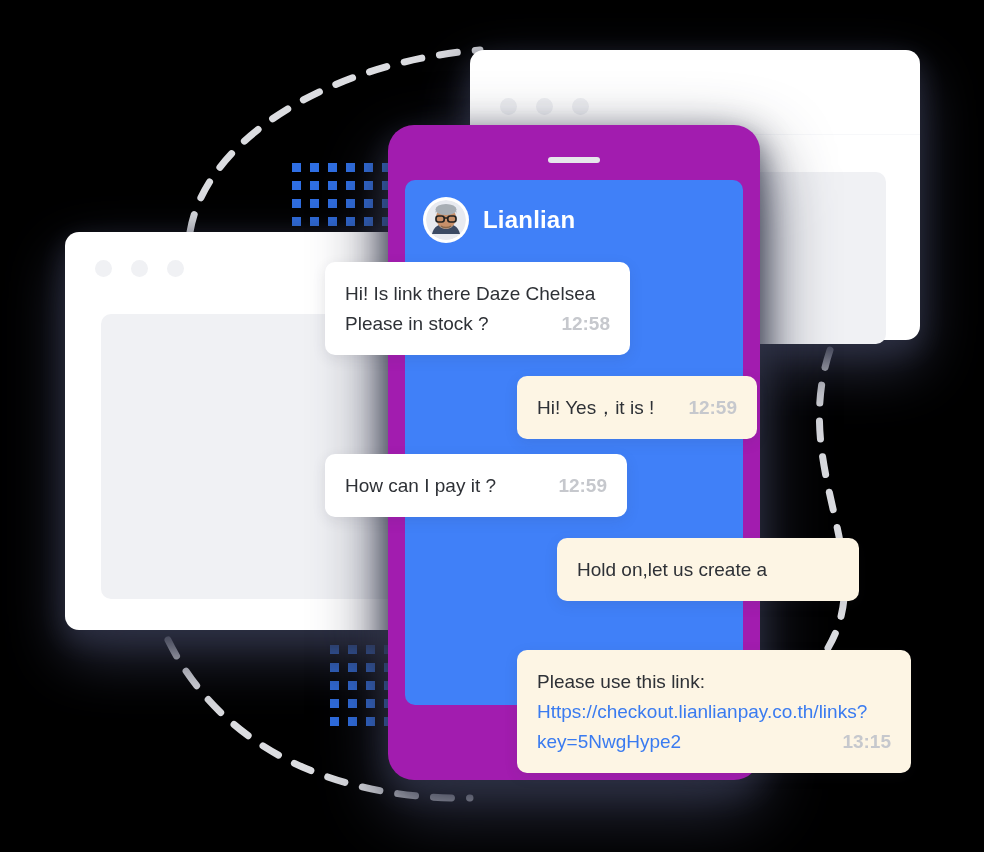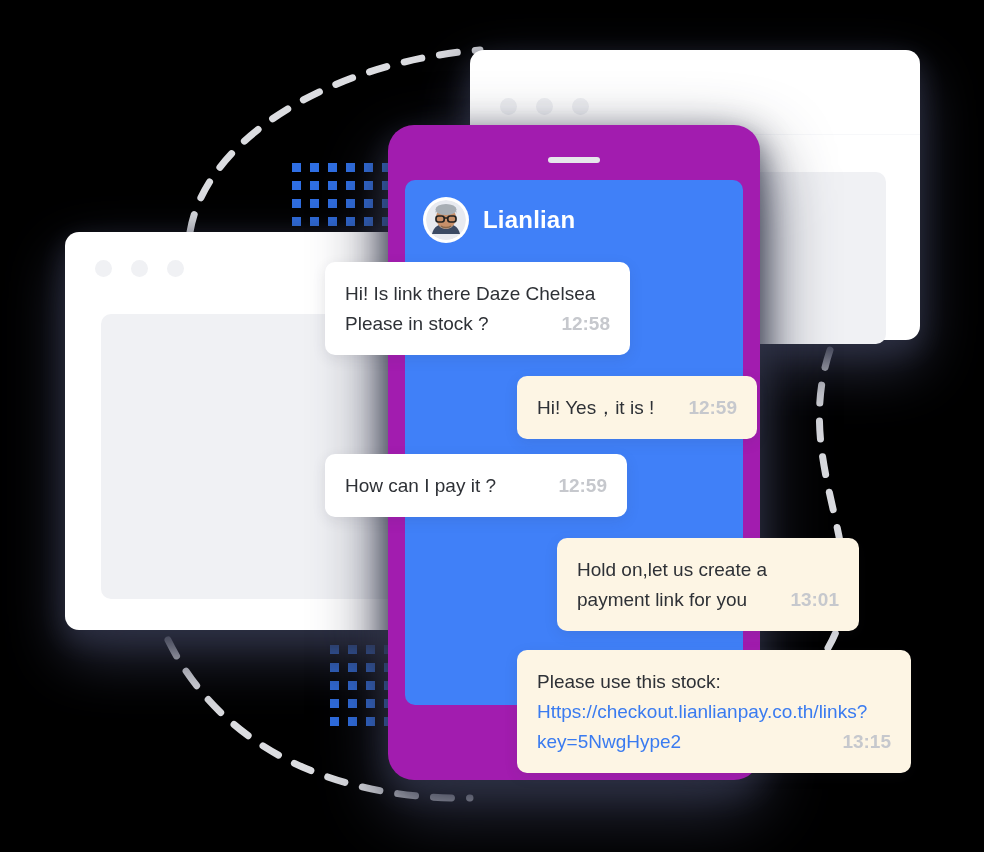--- a/index.html
+++ b/index.html
@@ -301,29 +301,25 @@
     <div class="row">
       <span class="txt">How can I pay it ?</span>
       <span class="time">12:59</span>
     </div>
   </div>
 
   <div class="bubble bubble-out b4">
     <div class="row">
       <span class="txt">Hold on,let us create a</span>
     </div>
-    <div class="row">
-      <span class="txt">payment link for you</span>
-      <span class="time">13:01</span>
-    </div>
   </div>
 
   <div class="bubble bubble-out b5">
     <div class="row">
-      <span class="txt">Please use this stock:</span>
+      <span class="txt">Please use this link:</span>
     </div>
     <div class="row">
       <span class="txt link line">Https://checkout.lianlianpay.co.th/links?</span>
     </div>
     <div class="row">
       <span class="txt link">key=5NwgHype2</span>
       <span class="time">13:15</span>
     </div>
   </div>
 

